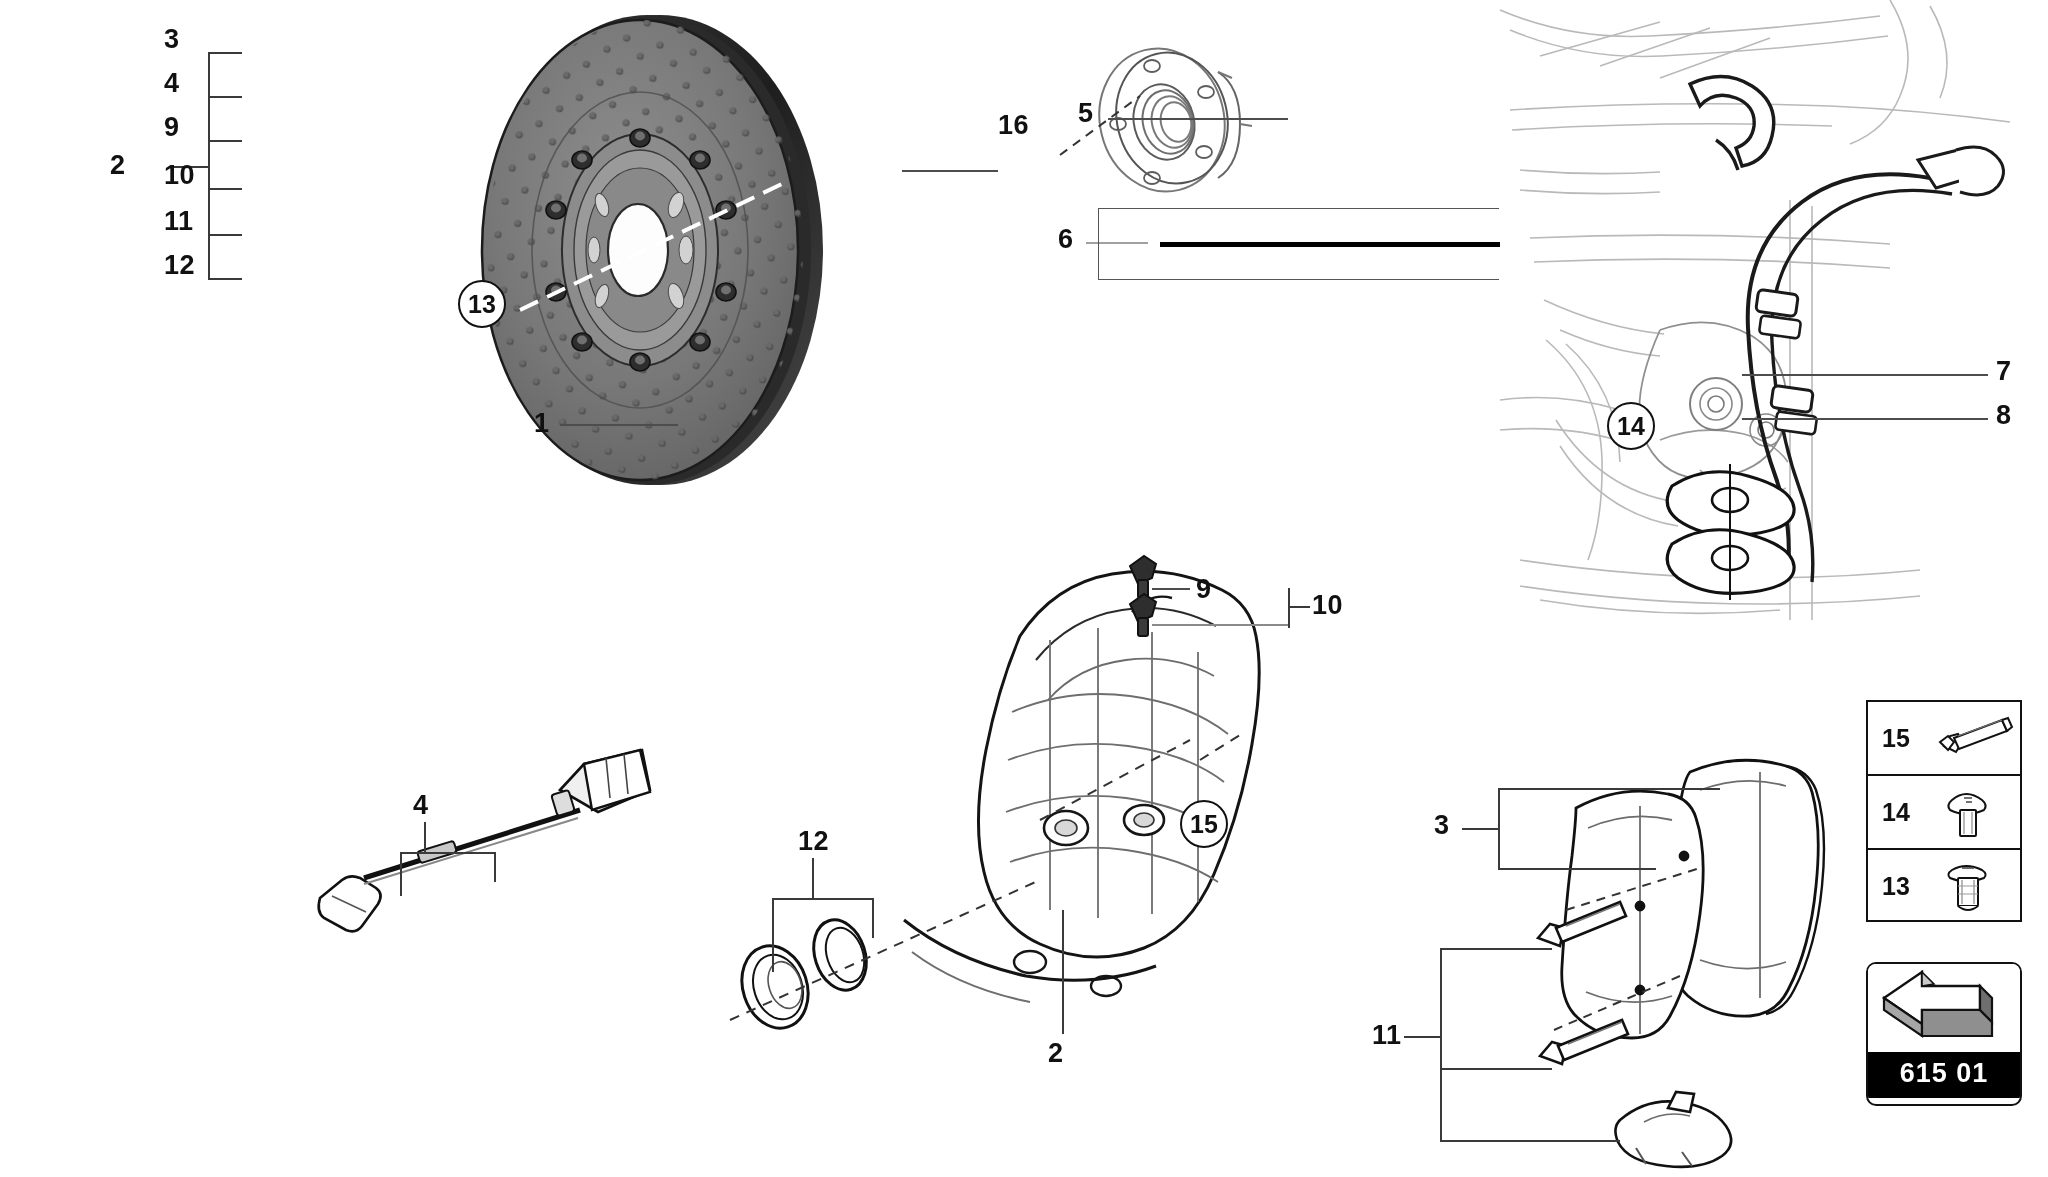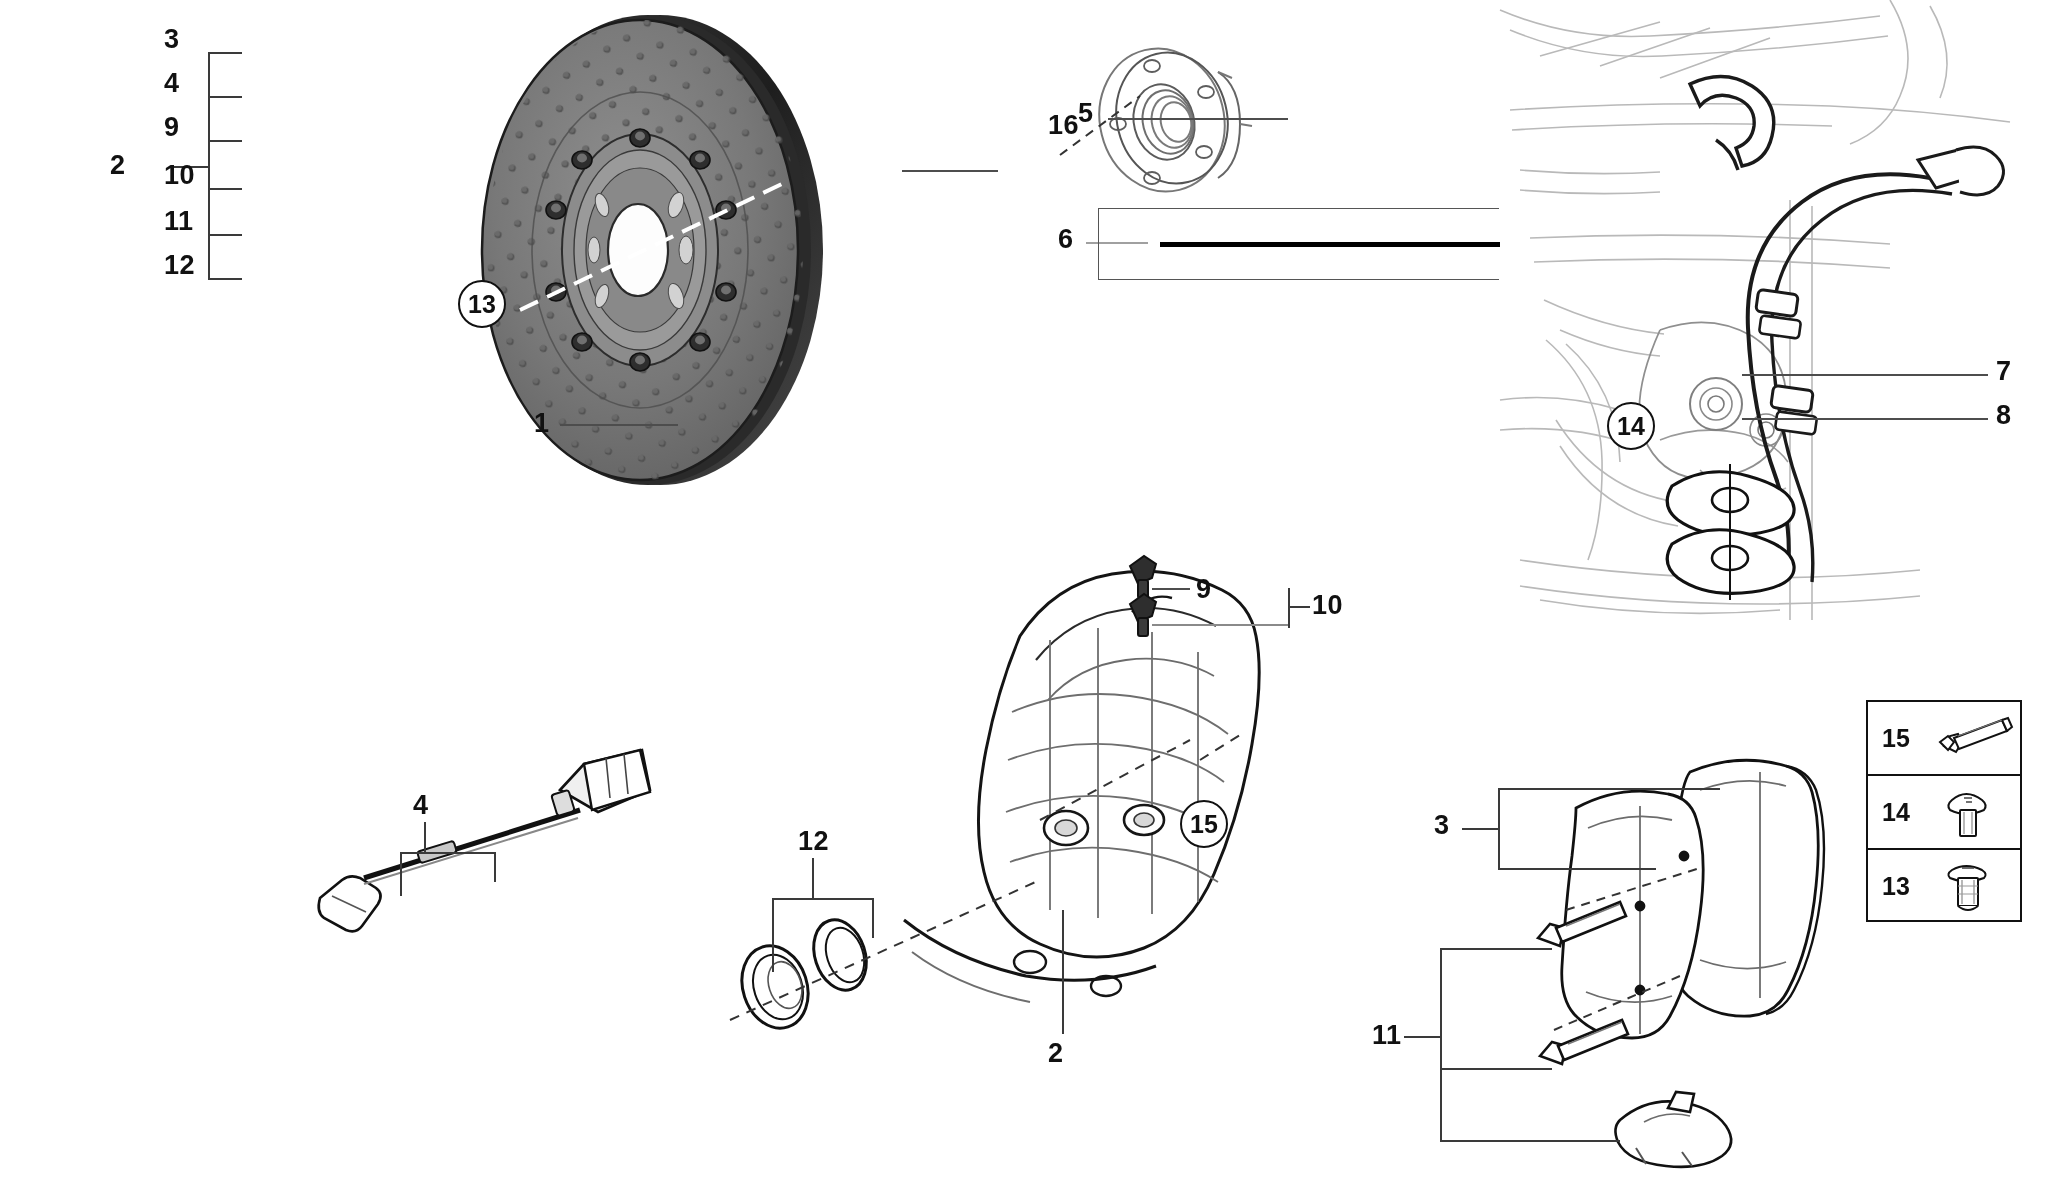--- a/index.html
+++ b/index.html
@@ -333,21 +333,21 @@
     <div class="lbl" style="left:164px;top:252px;">12</div>
     <div class="lbl" style="left:110px;top:152px;">2</div>
   </div>
 
   <div class="circ" style="left:458px;top:280px;">13</div>
   <div class="leader" style="left:500px;top:278px;width:0px;"></div>
 
   <div class="lbl" style="left:534px;top:410px;">1</div>
   <div class="leader" style="left:560px;top:424px;width:118px;"></div>
 
-  <div class="lbl" style="left:1048px;top:112px;">16</div>
+  <div class="lbl" style="left:998px;top:112px;">16</div>
   <div class="leader" style="left:1188px;top:170px;width:0;"></div>
   <div class="hline" style="left:902px;top:170px;width:96px;background:#4d4d4d;"></div>
 
   <div class="lbl" style="left:1078px;top:100px;">5</div>
   <div class="hline" style="left:1108px;top:118px;width:180px;background:#4d4d4d;"></div>
 
   <div class="lbl" style="left:1058px;top:226px;">6</div>
   <div class="hline" style="left:1086px;top:242px;width:62px;background:#a0a0a0;"></div>
   <div style="position:absolute;left:1098px;top:208px;width:400px;height:70px;border:1.6px solid #555;border-right:none;"></div>
   <div class="hline" style="left:1160px;top:242px;width:340px;height:5px;background:#000;"></div>
@@ -432,14 +432,27 @@
           <rect x="34" y="24" width="20" height="28" rx="1"></rect>
           <path d="M34 52 q10 8 20 0"></path>
         </g>
         <path d="M38 14 l12 0" stroke="#444" stroke-width="1.6"></path>
         <path d="M38 26 l0 24 M50 26 l0 24" stroke="#8a8a8a" stroke-width="1.2"></path>
         <path d="M34 32 l20 0 M34 40 l20 0" stroke="#9a9a9a" stroke-width="1"></path>
       </svg>
     </div>
   </div>
 
+  <div class="badge" style="left:1866px;top:962px;width:152px;height:140px;">
+    <div class="badgetop">
+      <svg width="152" height="88" viewBox="0 0 152 88">
+
+        <path d="M16 34 L54 8 L54 22 L112 22 L112 46 L54 46 L54 60 Z" fill="#ffffff" stroke="#111" stroke-width="2.4"></path>
+        <path d="M16 34 L16 46 L54 72 L54 60 Z" fill="#a6a6a6" stroke="#111" stroke-width="2.2"></path>
+        <path d="M54 60 L54 72 L124 72 L124 58 L112 46 L54 46 Z" fill="#8f8f8f" stroke="#111" stroke-width="2.2"></path>
+        <path d="M112 22 L124 34 L124 58 L112 46 Z" fill="#6f6f6f" stroke="#111" stroke-width="2.2"></path>
+        <path d="M54 8 L66 20 L54 22 Z" fill="#c9c9c9" stroke="#111" stroke-width="1.6"></path>
+      </svg>
+    </div>
+    <div class="badgebot">615 01</div>
+  </div>
 
 </div>
 
 </body></html>

